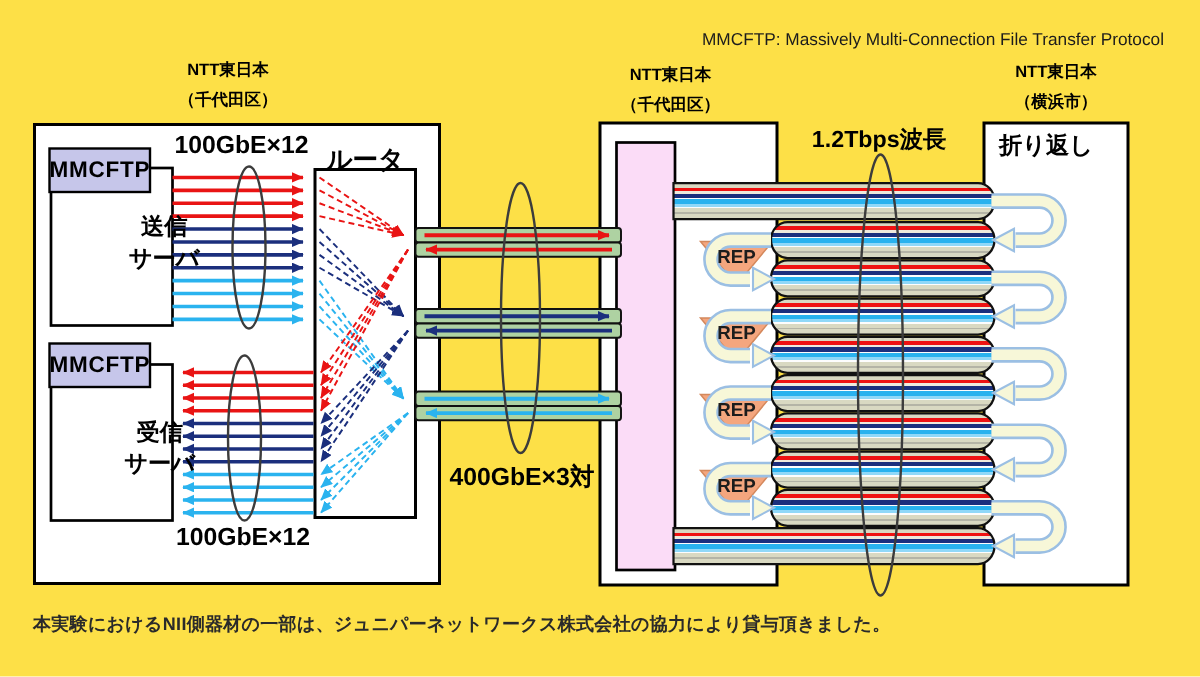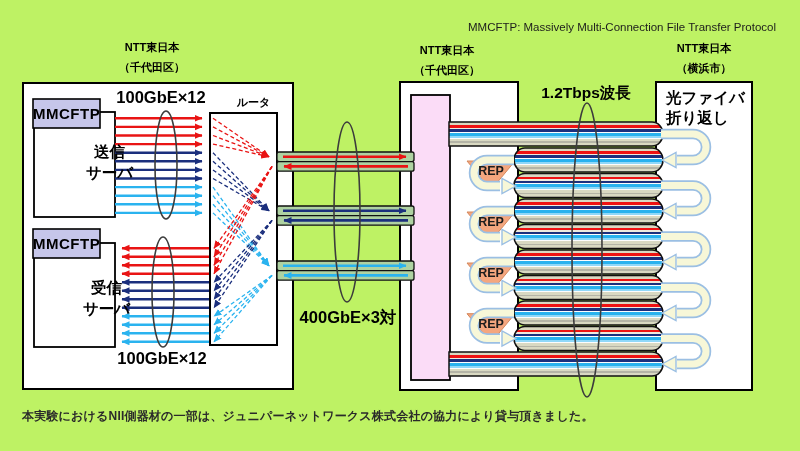--- a/index.html
+++ b/index.html
@@ -1,16 +1,16 @@
 <!DOCTYPE html>
 <html><head>
 <meta charset="utf-8">
 <style>
   html,body{margin:0;padding:0;background:#fff;}
-  #stage{position:relative;width:800px;height:451px;background:#bef264;overflow:hidden;
+  #stage{position:relative;width:800px;height:451px;background:#fde047;overflow:hidden;
          font-family:"Liberation Sans",sans-serif;}
   #diagram-svg{position:absolute;left:0;top:0;}
   .lbl{position:absolute;color:#000;font-weight:bold;text-align:center;white-space:nowrap;}
   .site{font-size:11px;line-height:19.5px;}
   .small-note{position:absolute;font-weight:normal;color:#1c1c1c;font-size:11.5px;white-space:nowrap;}
   .footnote{position:absolute;font-weight:bold;color:#2a2a2a;font-size:12px;letter-spacing:0.2px;white-space:nowrap;}
   .boxtxt{font-size:15.5px;line-height:21px;margin-left:35px;}
   .mmcftp{font-size:15px;line-height:29px;letter-spacing:0.5px;}
   .rep{font-size:12.5px;color:#1c1c1c;}
   .ar{stroke-width:2.4;fill:none;}
@@ -237,26 +237,25 @@
 <div class="lbl site" style="left:387px;top:41px;width:120px;">
   <div>NTT東日本</div>
   <div>（千代田区）</div>
 </div>
 <div class="lbl site" style="left:644px;top:39px;width:120px;">
   <div>NTT東日本</div>
   <div>（横浜市）</div>
 </div>
 
 <div class="lbl" style="left:111px;top:88px;width:100px;font-size:16.5px;">100GbE×12</div>
-<div class="lbl" style="left:220px;top:95px;width:67px;font-size:11px;">ルータ</div>
+<div class="lbl" style="left:210px;top:95px;width:67px;font-size:17px;">ルータ</div>
 <div class="lbl" style="left:293px;top:307px;width:110px;font-size:16.5px;">400GbE×3対</div>
 <div class="lbl" style="left:112px;top:349px;width:100px;font-size:16.5px;">100GbE×12</div>
 <div class="lbl" style="left:527px;top:83px;width:118px;font-size:15.5px;">1.2Tbps波長</div>
 <div class="lbl" style="left:666px;top:88px;width:84px;font-size:15.5px;line-height:19.5px;text-align:left;">
-  <div>光ファイバ</div>
   <div>折り返し</div>
 </div>
 
 <div class="lbl mmcftp" style="left:33px;top:99px;width:67px;">MMCFTP</div>
 <div class="lbl mmcftp" style="left:33px;top:229px;width:67px;">MMCFTP</div>
 
 <div class="lbl boxtxt" style="left:34px;top:141px;width:81px;">
   <div>送信</div>
   <div>サーバ</div>
 </div>

